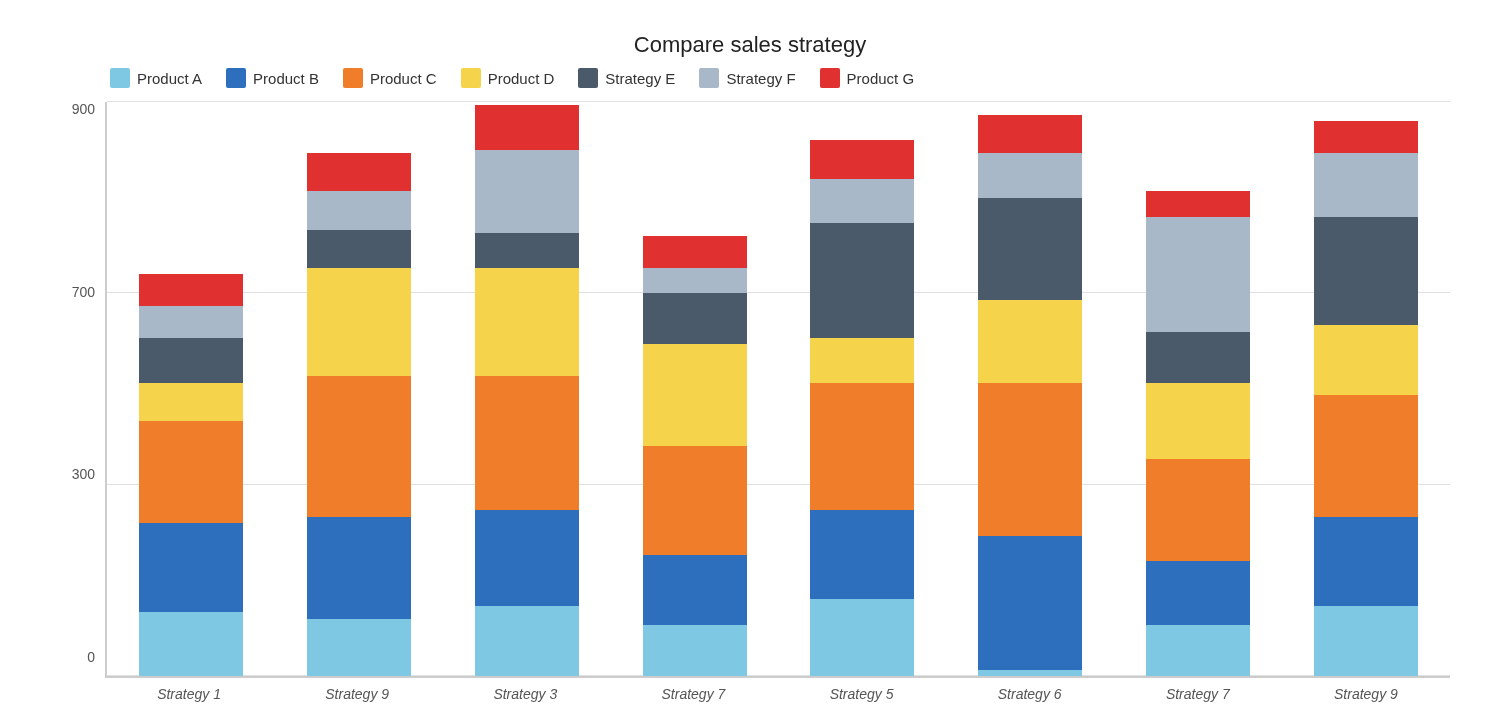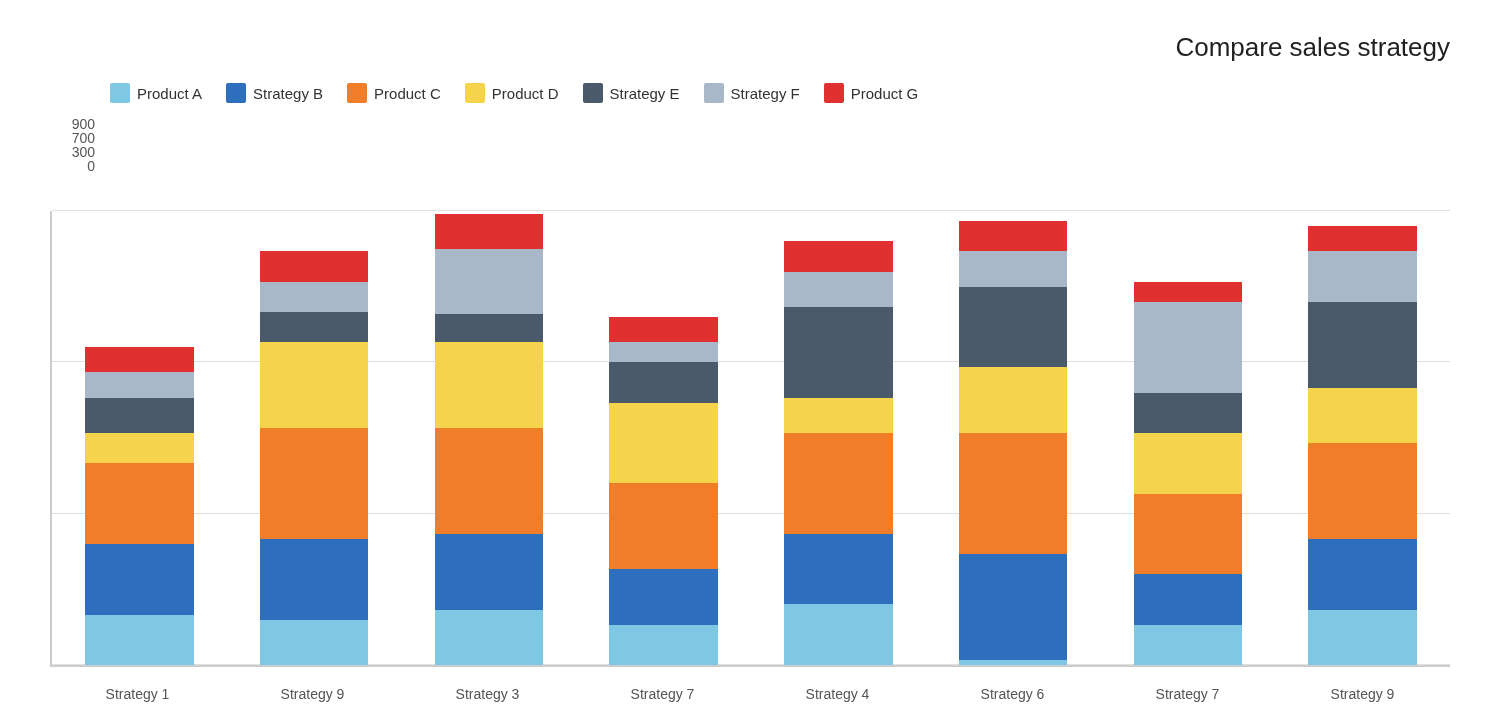--- a/index.html
+++ b/index.html
@@ -14,25 +14,25 @@
     }
     .chart-container {
       width: 1460px;
       height: 700px;
       background: #fff;
       padding: 20px 30px 10px 30px;
       display: flex;
       flex-direction: column;
     }
     .chart-title {
-      text-align: right;
-      font-size: 26px;
+      text-align: center;
+      font-size: 22px;
       font-weight: 400;
       color: #222;
-      margin-bottom: 20px;
+      margin-bottom: 10px;
     }
     .legend {
       display: flex;
       flex-direction: row;
       align-items: center;
       gap: 24px;
       margin-bottom: 14px;
       padding-left: 60px;
       flex-wrap: wrap;
     }
@@ -45,21 +45,20 @@
       justify-content: space-between;
     }
     .legend-swatch {
       width: 20px;
       height: 20px;
       border-radius: 2px;
       flex-shrink: 0;
     }
     .chart-area {
       display: flex;
-      flex-direction: column;
       flex: 1;
       min-height: 0;
     }
     .y-axis {
       display: flex;
       flex-direction: column;
       justify-content: space-between;
       align-items: flex-end;
       padding-right: 10px;
       padding-bottom: 38px;
@@ -114,42 +113,43 @@
       flex-direction: column-reverse;
       align-items: stretch;
     }
     .bar-segment {
       width: 100%;
     }
     .x-axis {
       display: flex;
       flex-direction: row;
       padding-left: 0;
-      padding-top: 19px;
+      padding-top: 8px;
+      font-style: italic;
     }
     .x-label {
       flex: 1;
       text-align: center;
       font-size: 14px;
       color: #555;
     }
   </style>
 </head>
 <body>
 
 <div class="chart-container">
   <div class="chart-title">Compare sales strategy</div>
   <div class="legend" id="legend">
       <div class="legend-item">
         <div class="legend-swatch" style="background:#7ec8e3"></div>
         <span>Product A</span>
       </div>
       <div class="legend-item">
         <div class="legend-swatch" style="background:#2e6fbd"></div>
-        <span>Strategy B</span>
+        <span>Product B</span>
       </div>
       <div class="legend-item">
         <div class="legend-swatch" style="background:#f07d2a"></div>
         <span>Product C</span>
       </div>
       <div class="legend-item">
         <div class="legend-swatch" style="background:#f5d44b"></div>
         <span>Product D</span>
       </div>
       <div class="legend-item">
@@ -267,20 +267,20 @@
               <div class="bar-segment" style="height: 11.4943%; background-color: rgb(168, 184, 200);"></div>
               <div class="bar-segment" style="height: 5.74713%; background-color: rgb(224, 48, 48);"></div>
             </div>
           </div>
         </div>
       <div class="x-axis" id="x-axis">
           <span class="x-label">Strategy 1</span>
           <span class="x-label">Strategy 9</span>
           <span class="x-label">Strategy 3</span>
           <span class="x-label">Strategy 7</span>
-          <span class="x-label">Strategy 4</span>
+          <span class="x-label">Strategy 5</span>
           <span class="x-label">Strategy 6</span>
           <span class="x-label">Strategy 7</span>
           <span class="x-label">Strategy 9</span>
         </div>
     </div>
   </div>
 </div>
 
 </body></html>

